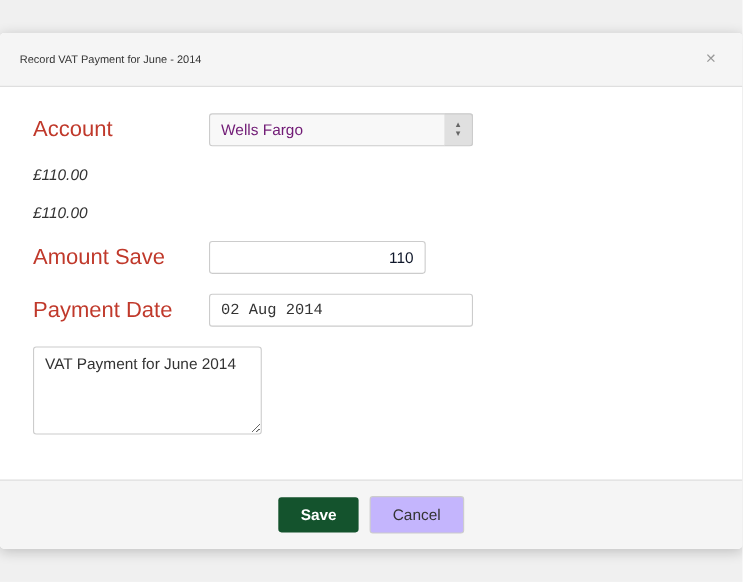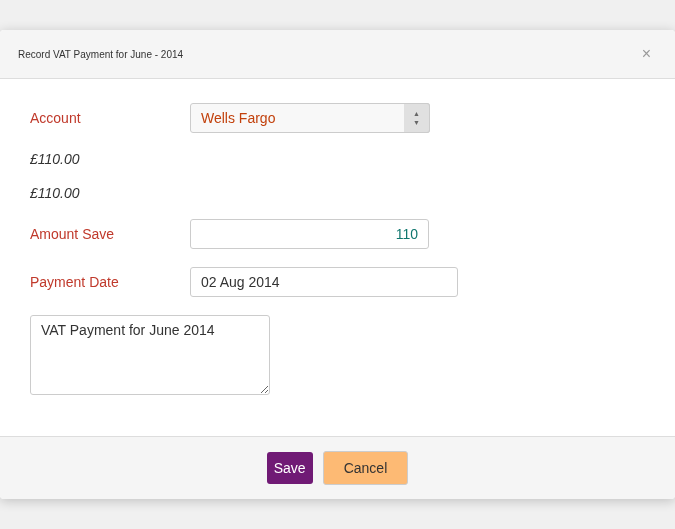--- a/index.html
+++ b/index.html
@@ -49,41 +49,41 @@
       align-items: center;
       margin-bottom: 18px;
     }
     .form-row.align-top {
       align-items: flex-start;
     }
     .form-label {
       width: 160px;
       min-width: 160px;
       color: #333;
-      font-size: 14px;
+      font-size: 20px;
     }
     .form-label.required {
       color: #c0392b;
     }
     .form-field {
       flex: 1;
     }
     .select-wrapper {
       position: relative;
       display: inline-block;
       width: 240px;
     }
     .select-wrapper select {
       width: 100%;
       padding: 6px 28px 6px 10px;
       border: 1px solid #ccc;
       border-radius: 3px;
       background: #f8f8f8;
       font-size: 14px;
-      color: #c2410c;
+      color: #701a75;
       appearance: none;
       -webkit-appearance: none;
       cursor: pointer;
     }
     .select-arrow {
       position: absolute;
       right: 0;
       top: 0;
       bottom: 0;
       width: 26px;
@@ -109,65 +109,67 @@
       font-size: 7px;
       color: #666;
       line-height: 1;
     }
     .static-value {
       font-size: 14px;
       color: #333;
       font-style: italic;
     }
     .text-input {
-      width: 268px;
+      width: 240px;
       padding: 6px 10px;
       border: 1px solid #ccc;
       border-radius: 3px;
       font-size: 14px;
       color: #333;
       background: #fff;
+      font-family: Liberation Mono, monospace;
     }
     .amount-input {
-      width: 239px;
+      width: 197px;
       padding: 6px 10px;
       border: 1px solid #ccc;
       border-radius: 3px;
       font-size: 14px;
-      color: #0f766e;
+      color: #0f172a;
       background: #fff;
       text-align: right;
     }
     textarea.text-input {
-      width: 240px;
+      width: 208px;
       height: 80px;
       resize: vertical;
       padding: 6px 10px;
       font-family: inherit;
     }
     .dialog-footer {
       background: #f5f5f5;
       border-top: 1px solid #ddd;
       padding: 14px 30px;
       display: flex;
       align-items: center;
       justify-content: center;
       gap: 10px;
     }
     .btn-save {
-      background: #701a75;
+      background: #14532d;
       color: #fff;
       border: none;
       border-radius: 3px;
-      padding: 8px 7px;
-      font-size: 14px;
-      cursor: pointer;
+      padding: 8px 20px;
+      font-size: 14px;
+      cursor: pointer;
+      font-weight: bold;
     }
     .btn-cancel {
-      background: #fdba74;
+      background: #c4b5fd;
       color: #333;
       border: 1px solid #ccc;
       border-radius: 3px;
       padding: 8px 20px;
       font-size: 14px;
       cursor: pointer;
     }
   </style>
 </head>
 <body>

